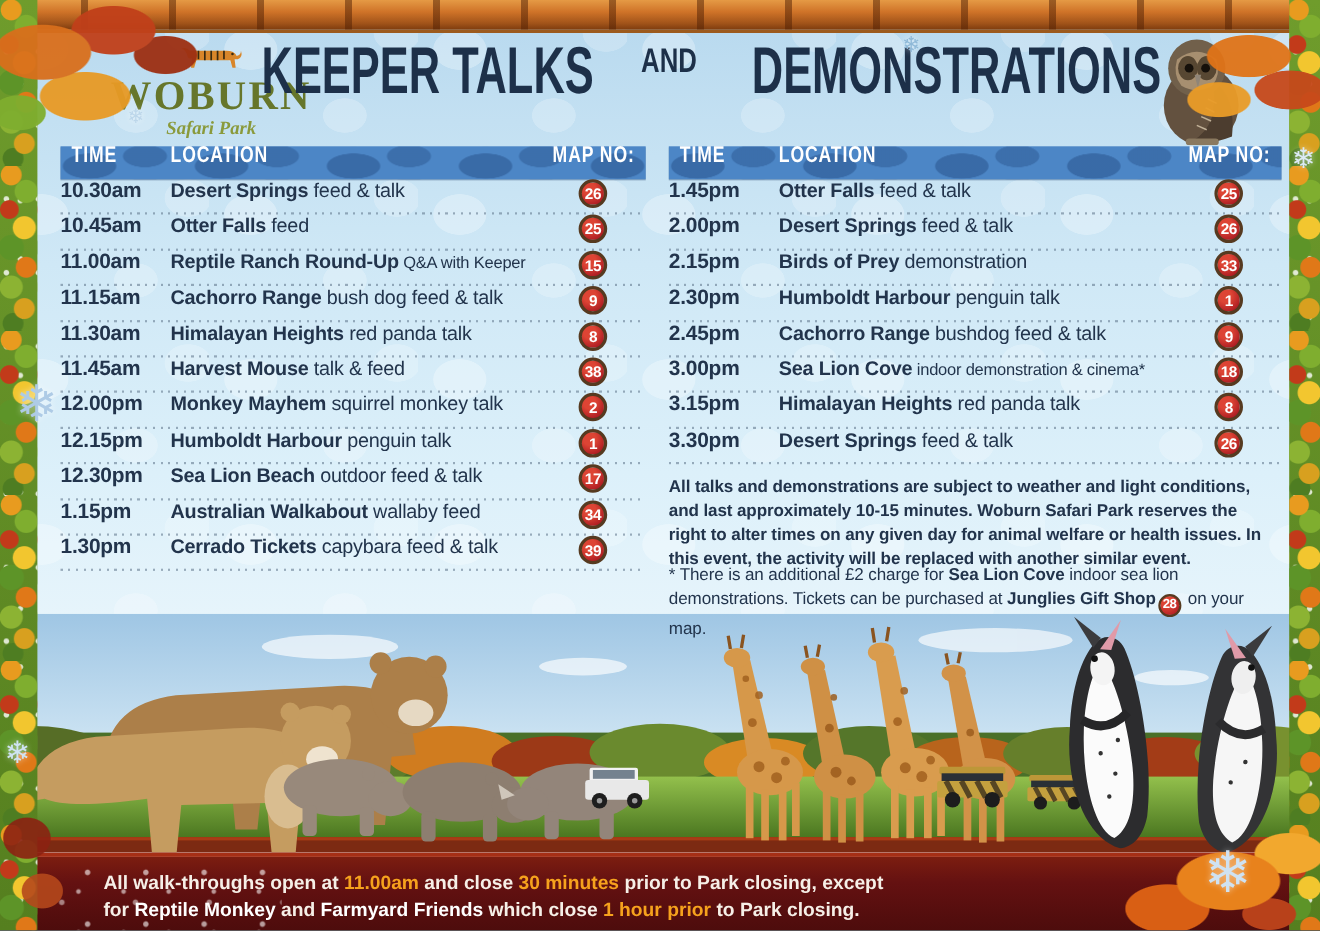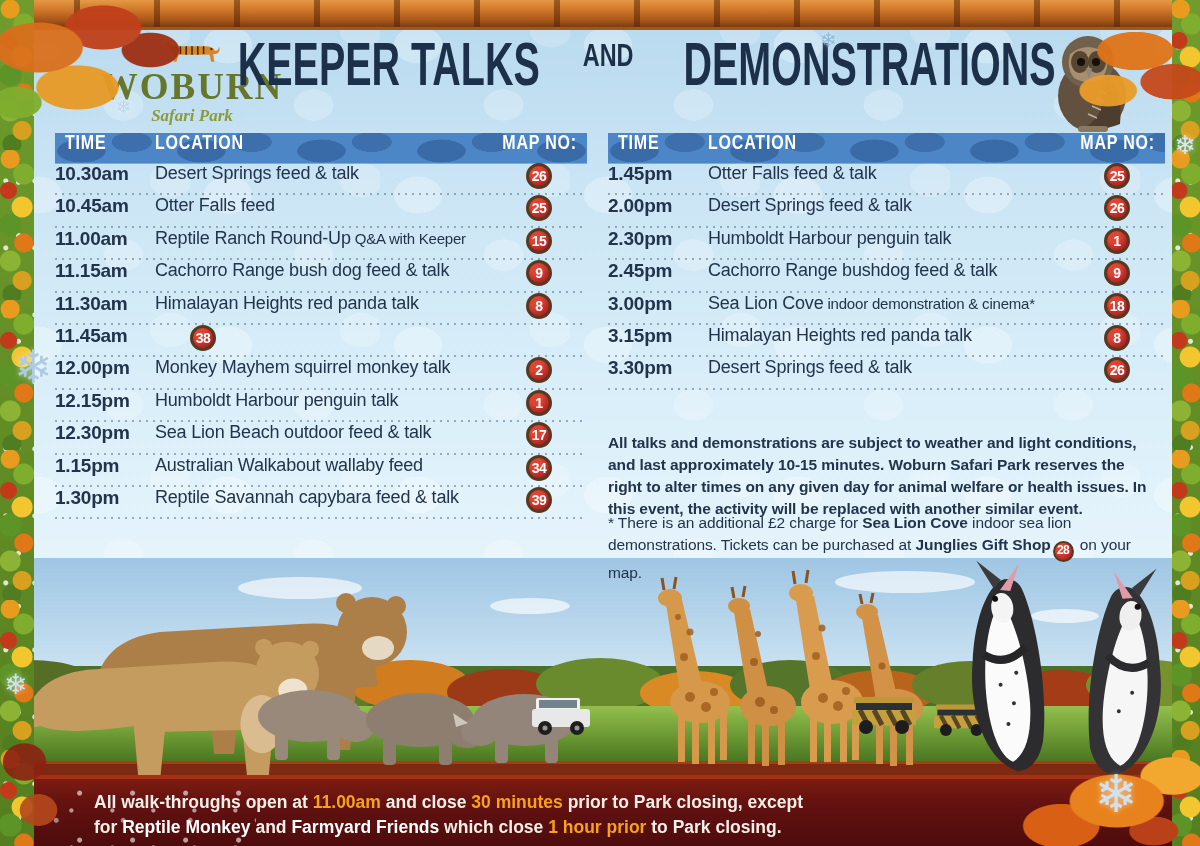--- a/index.html
+++ b/index.html
@@ -108,21 +108,21 @@
   .h-loc{ flex:1; }
   .h-map{ width:96px; text-align:right; padding-right:10px; }
   .rows{ }
   .row{ position:relative; height:32.4px; display:flex; align-items:flex-start; color:#22344c; }
   .row::after{
     content:""; position:absolute; left:0; right:0; bottom:0; height:2px;
     background:repeating-linear-gradient(90deg, rgba(90,112,134,.55) 0 2px, transparent 2px 7px);
   }
   .r-time{ width:100px; font-size:19px; font-weight:700; letter-spacing:-.2px; }
   .r-loc{ flex:1; font-size:18px; letter-spacing:-.2px; white-space:nowrap; overflow:hidden; }
-  .r-loc b{ font-weight:400; }
+  .r-loc b{ font-weight:700; }
   .r-loc .det{ font-weight:500; }
   .r-loc .det.small{ font-size:15px; }
   .badge-wrap{ width:96px; display:flex; justify-content:center; }
   .badge{
     width:26px; height:26px; border-radius:50%; display:flex; align-items:center; justify-content:center;
     background:radial-gradient(circle at 35% 30%, #dd4434 30%, #b01f24 75%, #8f161c 100%);
     border:3px solid #563a20; color:#fff; font-size:14px; font-weight:700; letter-spacing:-.5px;
   }
   .disclaimer{
     position:absolute; left:608px; top:432px; width:552px; z-index:10;
@@ -454,20 +454,21 @@
         <div class="row">
           <span class="r-time">11.30am</span>
           <span class="r-loc"><b>Himalayan Heights</b><span class="det"> red panda talk</span></span>
           <span class="badge-wrap">
             <span class="badge">8</span>
           </span>
         </div>
 
         <div class="row">
           <span class="r-time">11.45am</span>
+          <span class="r-loc"><b>Harvest Mouse</b><span class="det"> talk &amp; feed</span></span>
           <span class="badge-wrap">
             <span class="badge">38</span>
           </span>
         </div>
 
         <div class="row">
           <span class="r-time">12.00pm</span>
           <span class="r-loc"><b>Monkey Mayhem</b><span class="det"> squirrel monkey talk</span></span>
           <span class="badge-wrap">
             <span class="badge">2</span>
@@ -494,21 +495,21 @@
         <div class="row">
           <span class="r-time">1.15pm</span>
           <span class="r-loc"><b>Australian Walkabout</b><span class="det"> wallaby feed</span></span>
           <span class="badge-wrap">
             <span class="badge">34</span>
           </span>
         </div>
 
         <div class="row">
           <span class="r-time">1.30pm</span>
-          <span class="r-loc"><b>Reptile Savannah</b><span class="det"> capybara feed &amp; talk</span></span>
+          <span class="r-loc"><b>Cerrado Tickets</b><span class="det"> capybara feed &amp; talk</span></span>
           <span class="badge-wrap">
             <span class="badge">39</span>
           </span>
         </div>
       </div>
   </section>
 
   <section class="col right">
     <div class="band">
       <span class="h-time"><span class="cond">TIME</span></span>
@@ -526,20 +527,27 @@
         </div>
 
         <div class="row">
           <span class="r-time">2.00pm</span>
           <span class="r-loc"><b>Desert Springs</b><span class="det"> feed &amp; talk</span></span>
           <span class="badge-wrap">
             <span class="badge">26</span>
           </span>
         </div>
 
+        <div class="row">
+          <span class="r-time">2.15pm</span>
+          <span class="r-loc"><b>Birds of Prey</b><span class="det"> demonstration</span></span>
+          <span class="badge-wrap">
+            <span class="badge">33</span>
+          </span>
+        </div>
 
         <div class="row">
           <span class="r-time">2.30pm</span>
           <span class="r-loc"><b>Humboldt Harbour</b><span class="det"> penguin talk</span></span>
           <span class="badge-wrap">
             <span class="badge">1</span>
           </span>
         </div>
 
         <div class="row">

